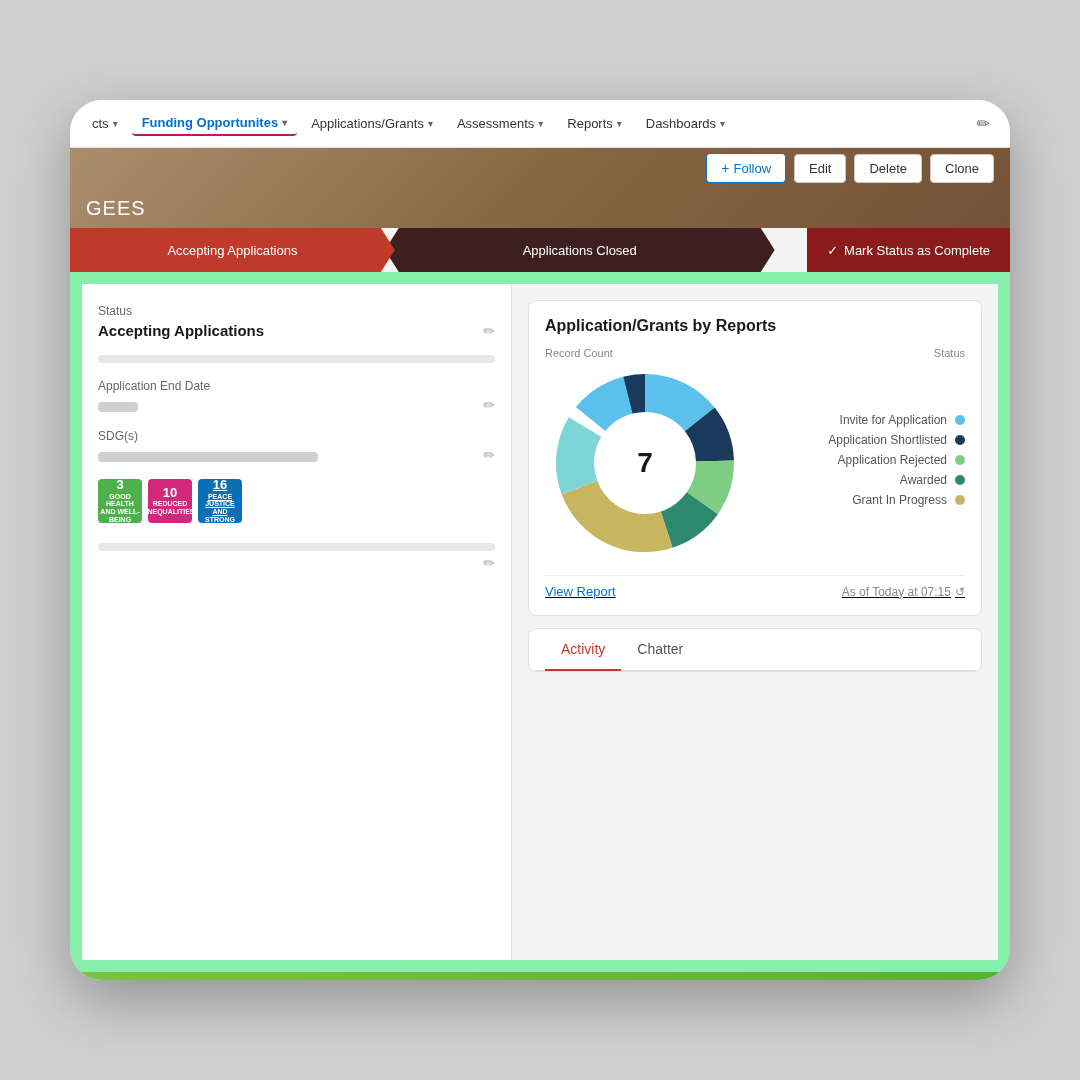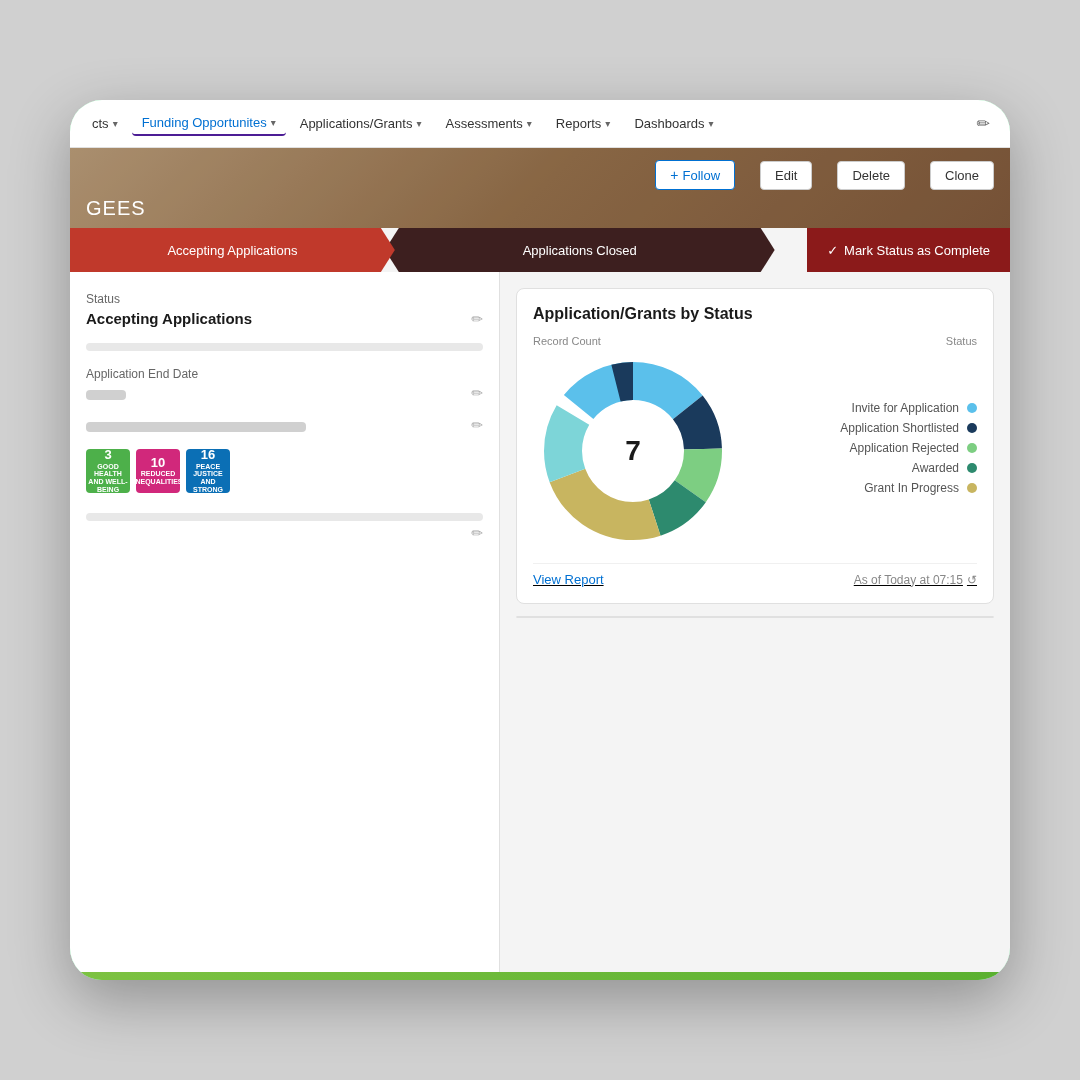--- a/index.html
+++ b/index.html
@@ -52,23 +52,23 @@
       align-items: center;
       gap: 4px;
       padding: 4px 10px;
       font-size: 13px;
       color: #333;
       cursor: pointer;
       white-space: nowrap;
       border-radius: 4px;
     }
     .nav-item.active {
-      border-bottom: 2px solid #4c1d95;
+      border-bottom: 2px solid #be185d;
       color: #0070d2;
-      font-weight: 400;
+      font-weight: 700;
     }
     .nav-chevron {
       font-size: 10px;
       color: #666;
     }
     .nav-pencil {
       margin-left: auto;
       color: #666;
       font-size: 16px;
       cursor: pointer;
@@ -95,24 +95,24 @@
       padding: 8px 16px;
     }
     .page-title {
       font-size: 20px;
       font-weight: 400;
       letter-spacing: 1px;
     }
     .action-buttons {
       position: absolute;
       right: 16px;
-      top: 12px;
+      top: 5px;
       z-index: 2;
       display: flex;
-      gap: 25px;
+      gap: 8px;
       align-items: center;
     }
     .btn {
       padding: 6px 14px;
       border-radius: 4px;
       font-size: 13px;
       cursor: pointer;
       border: 1px solid #ccc;
       background: white;
       color: #333;
@@ -170,21 +170,21 @@
       gap: 6px;
       white-space: nowrap;
       flex-shrink: 0;
       min-width: 200px;
       justify-content: center;
     }
     
     .main-content {
       display: flex;
       gap: 0;
-      padding: 0;
+      padding: 12px;
       height: calc(880px - 48px - 80px - 44px - 8px);
       overflow: hidden;
     }
     
     .left-panel {
       width: 430px;
       flex-shrink: 0;
       padding: 20px 16px;
       background: white;
       border-right: 1px solid #e0e0e0;
@@ -232,21 +232,21 @@
       font-size: 9px;
       font-weight: 700;
       color: white;
       text-align: center;
       padding: 2px;
       line-height: 1.1;
       flex-direction: column;
     }
     .sdg-badge-3 { background: #4db04a; }
     .sdg-badge-10 { background: #d1287b; }
-    .sdg-badge-16 { background: #0b6fb5; }
+    .sdg-badge-16 { background: #0b6fb5; text-decoration: underline; }
     .sdg-number { font-size: 13px; font-weight: 800; }
     .sdg-text { font-size: 7px; text-transform: uppercase; }
     
     .right-panel {
       flex: 1;
       padding: 16px;
       background: #f4f4f4;
       overflow-y: auto;
     }
     
@@ -454,20 +454,21 @@
 
         <div class="field-group">
           <div class="field-label">Application End Date</div>
           <div style="display:flex; justify-content:space-between; align-items:center;">
             <div class="field-bar field-bar-short" style="height:10px; background:#d0d0d0;"></div>
             <span class="field-edit-icon">✏</span>
           </div>
         </div>
 
         <div class="field-group">
+          <div class="field-label">SDG(s)</div>
           <div style="display:flex; justify-content:space-between; align-items:center;">
             <div class="field-bar field-bar-long" style="height:10px; background:#d0d0d0;"></div>
             <span class="field-edit-icon">✏</span>
           </div>
         </div>
 
         <div class="field-group">
           <div class="sdg-badges">
             <div class="sdg-badge sdg-badge-3">
               <span class="sdg-number">3</span>
@@ -486,21 +487,21 @@
 
         <div class="field-bar" style="margin-top:20px; background:#e8e8e8;"></div>
         <div style="display:flex; justify-content:flex-end; margin-top:4px;">
           <span class="field-edit-icon">✏</span>
         </div>
       </div>
 
       <div class="right-panel">
 
         <div class="chart-card">
-          <div class="chart-title">Application/Grants by Status</div>
+          <div class="chart-title">Application/Grants by Reports</div>
           <div class="chart-labels-top">
             <span>Record Count</span>
             <span>Status</span>
           </div>
           <div class="chart-area">
             <div class="donut-container">
               <svg width="200" height="200" viewBox="0 0 200 200" class="donut">
 
                 <circle cx="100" cy="100" r="70" fill="none" stroke="#5bc0eb" stroke-width="38" stroke-dasharray="62.8 314.159" stroke-dashoffset="0"></circle>
 
@@ -544,19 +545,23 @@
           <div class="chart-footer">
             <a class="view-report-link">View Report</a>
             <div class="timestamp">
               <span>As of Today at 07:15</span>
               <span style="cursor:pointer;">↺</span>
             </div>
           </div>
         </div>
 
         <div class="activity-card">
+          <div class="activity-tabs">
+            <div class="activity-tab active">Activity</div>
+            <div class="activity-tab">Chatter</div>
+          </div>
         </div>
 
       </div>
     </div>
   </div>
   <div class="bottom-bar"></div>
 </div>
 
 </body></html>

